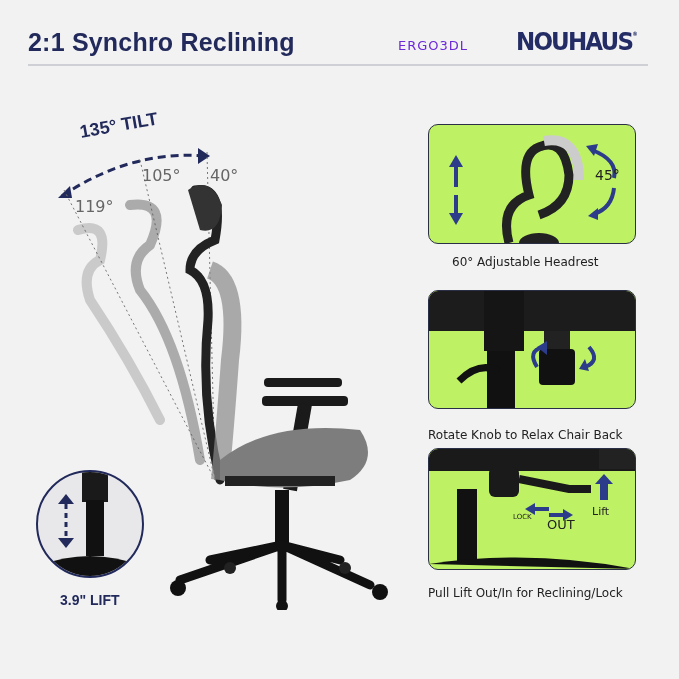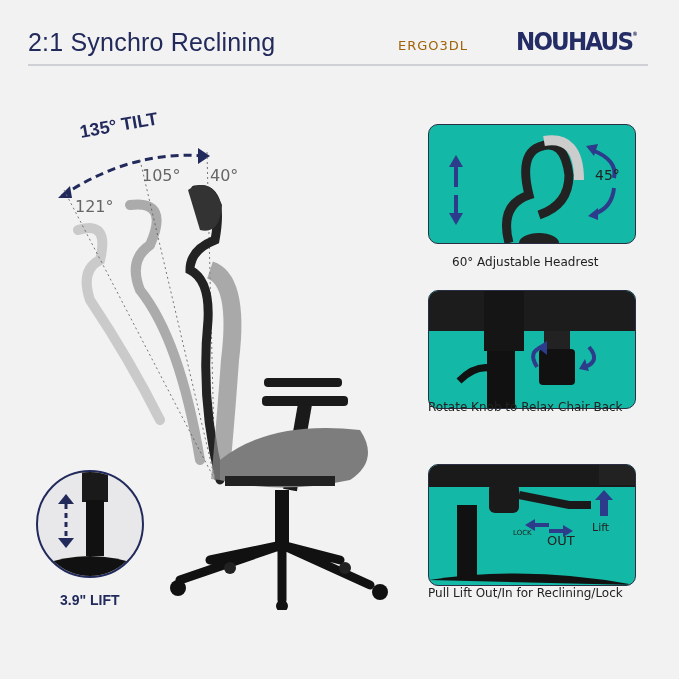--- a/index.html
+++ b/index.html
@@ -1,59 +1,59 @@
 <!DOCTYPE html>
 <html><head>
 <meta charset="utf-8">
 <style>
   html, body { margin:0; padding:0; }
   body { width:679px; height:679px; background:#f2f2f3; position:relative; overflow:hidden; font-family:"Liberation Sans", sans-serif; color:#222a55; }
-  .title { position:absolute; left:28px; top:28px; font-size:25px; font-weight:normal; color:#222a5b; letter-spacing:0.2px; }
-  .model { position:absolute; left:398px; top:38px; font-size:13px; color:#a16207; letter-spacing:1px; font-family:"DejaVu Sans", sans-serif; }
+  .title { position:absolute; left:28px; top:28px; font-size:25px; font-weight:bold; color:#222a5b; letter-spacing:0.2px; }
+  .model { position:absolute; left:398px; top:38px; font-size:13px; color:#6d28d9; letter-spacing:1px; font-family:"DejaVu Sans", sans-serif; }
   .brand { position:absolute; left:516px; top:27px; font-size:25px; font-weight:900; color:#232c64; letter-spacing:-2px; font-family:"DejaVu Sans", sans-serif; transform:scaleX(0.92); transform-origin:left; }
   .brand sup { font-size:6px; letter-spacing:0; vertical-align:top; position:relative; top:3px; }
   .rule { position:absolute; left:28px; top:64px; width:620px; height:2px; background:#cfd0d5; }
 
   .tilt-label { position:absolute; left:80px; top:122px; font-size:18px; font-weight:bold; color:#222a5b; transform:rotate(-10deg); transform-origin:left; }
   .angle { position:absolute; font-size:16px; color:#666; font-family:"DejaVu Sans", sans-serif; }
   .arc { position:absolute; left:0; top:0; }
 
   .chair-area { position:absolute; left:50px; top:160px; width:360px; height:450px; }
 
   .lift-circle { position:absolute; left:36px; top:470px; width:104px; height:104px; border-radius:50%; border:2px solid #222a5b; background:#e8e8ea; overflow:hidden; }
   .lift-label { position:absolute; left:60px; top:592px; font-size:14px; font-weight:bold; color:#222a5b; }
 
-  .panel { position:absolute; left:428px; width:206px; border:1.5px solid #2b2f45; border-radius:10px; background:#14b8a6; overflow:hidden; }
+  .panel { position:absolute; left:428px; width:206px; border:1.5px solid #2b2f45; border-radius:10px; background:#bef264; overflow:hidden; }
   .p1 { top:124px; height:118px; }
   .p2 { top:290px; height:117px; }
-  .p3 { top:464px; height:120px;text-decoration:underline; }
+  .p3 { top:448px; height:120px;text-decoration:underline; }
   .caption { position:absolute; font-size:12px; color:#222; font-family:"DejaVu Sans", sans-serif; white-space:nowrap; }
   .c1 { left:452px; top:255px;text-align:center; }
-  .c2 { left:428px; top:400px; }
+  .c2 { left:428px; top:428px; }
   .c3 { left:428px; top:586px; }
   .ptext { position:absolute; color:#222; font-family:"DejaVu Sans", sans-serif; }
 </style>
 </head>
 <body>
 
 <div class="title">2:1 Synchro Reclining</div>
 <div class="model">ERGO3DL</div>
 <div class="brand"><span>NOUHAUS</span><sup>®</sup></div>
 <div class="rule"></div>
 
 <div class="tilt-label">135° TILT</div>
 <svg class="arc" width="679" height="679">
   <path d="M62 196 Q130 150 206 156" fill="none" stroke="#222a5b" stroke-width="3" stroke-dasharray="8,5"></path>
   <polygon points="58,198 70,186 72,198" fill="#222a5b"></polygon>
   <polygon points="210,156 198,148 198,164" fill="#222a5b"></polygon>
   <line x1="64" y1="190" x2="215" y2="480" stroke="#777" stroke-width="1" stroke-dasharray="2,3"></line>
   <line x1="140" y1="160" x2="215" y2="480" stroke="#777" stroke-width="1" stroke-dasharray="2,3"></line>
   <line x1="207" y1="152" x2="215" y2="480" stroke="#777" stroke-width="1" stroke-dasharray="2,3"></line>
 </svg>
-<div class="angle" style="left:75px;top:197px;">121°</div>
+<div class="angle" style="left:75px;top:197px;">119°</div>
 <div class="angle" style="left:142px;top:166px;">105°</div>
 <div class="angle" style="left:210px;top:166px;">40°</div>
 
 <svg class="chair-area" viewBox="0 0 360 450">
 
   <g opacity="0.25" fill="none" stroke="#555" stroke-width="10" stroke-linecap="round">
     <path d="M28 70 Q60 60 50 100 Q30 110 40 140 Q80 200 110 260"></path>
   </g>
   <g opacity="0.45" fill="none" stroke="#555" stroke-width="10" stroke-linecap="round">
     <path d="M80 45 Q120 40 100 85 Q78 100 90 130 Q130 180 150 300"></path>

